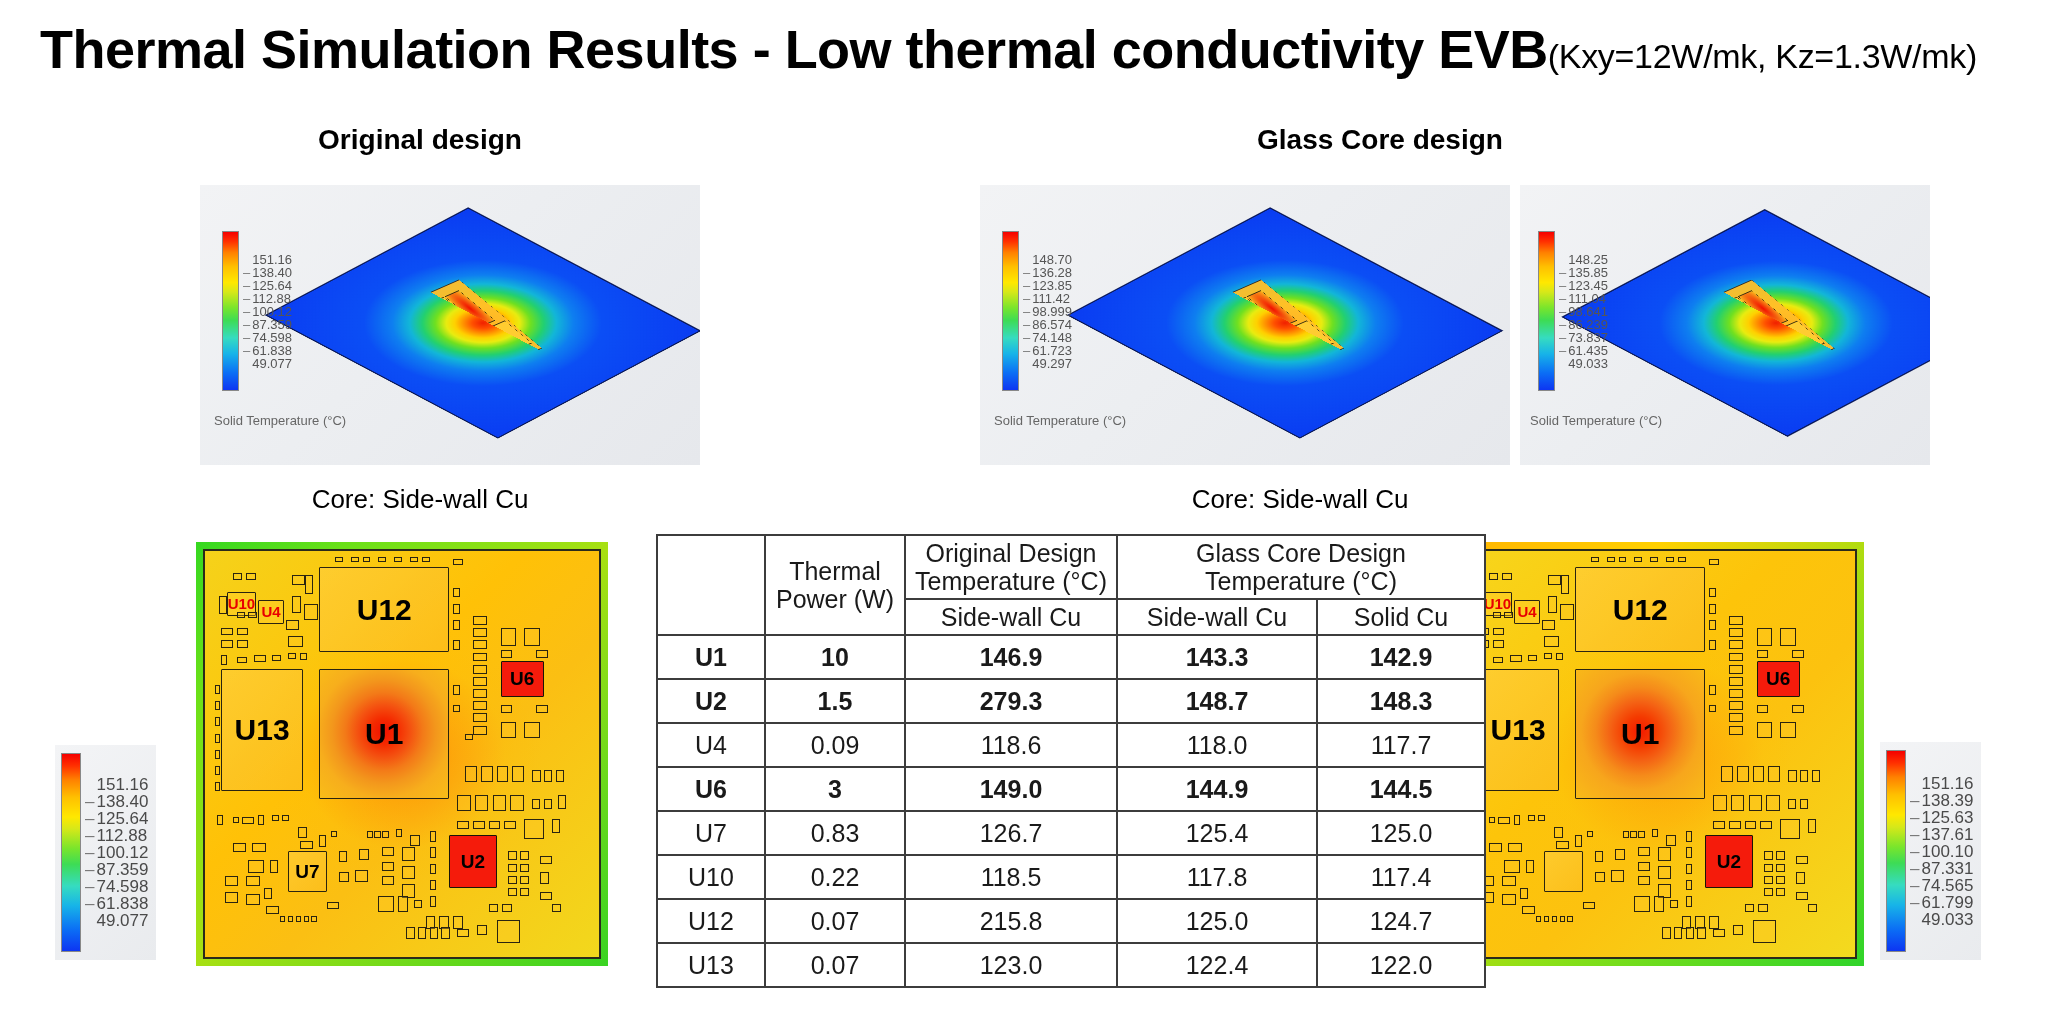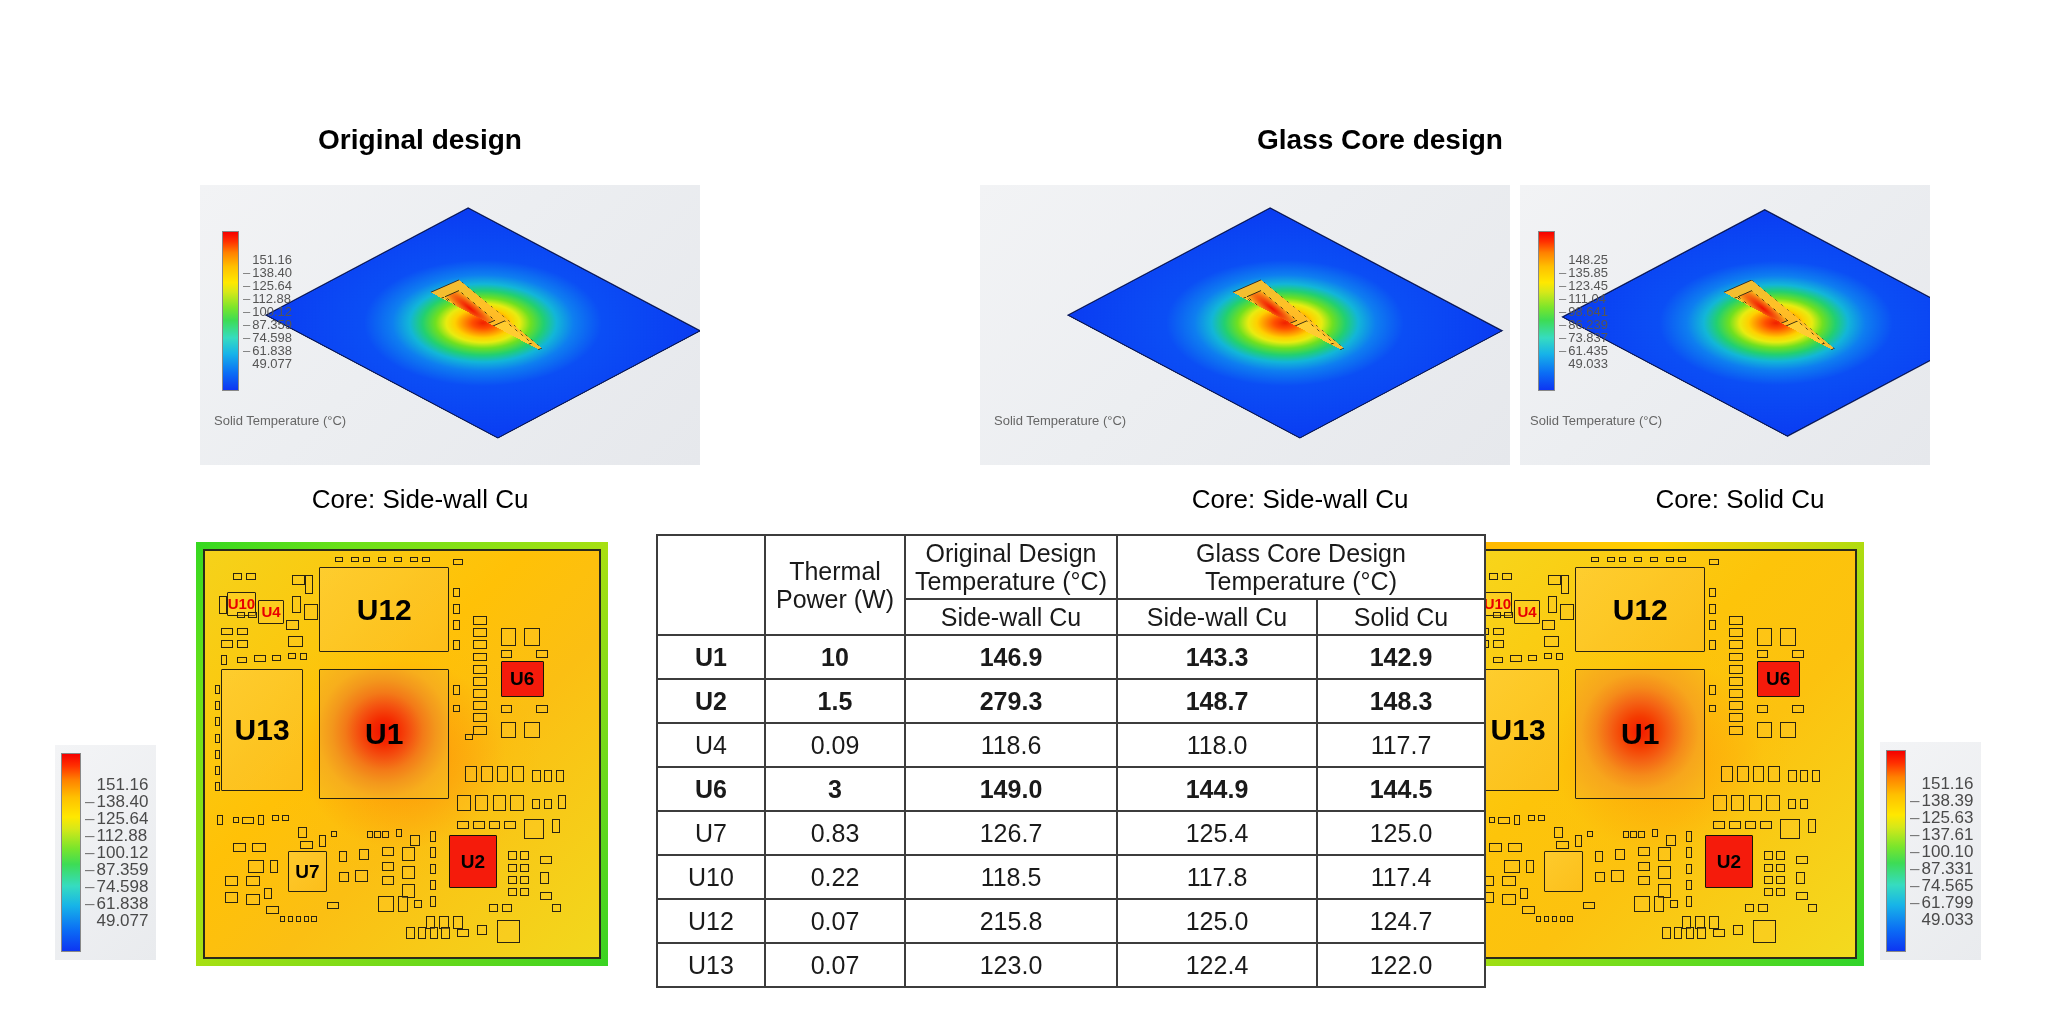--- a/index.html
+++ b/index.html
@@ -182,20 +182,23 @@
   #cb-bl { left: 55px; top: 745px; height: 215px; }
   #cb-br { left: 1880px; top: 742px; height: 218px; }
   .cb2 .cb-bar { width: 20px; }
   .cb2 .cb-ticks span { font-size: 17px; color: #4a4a4a; }
 </style>
 </head>
 <body>
 
 <div class="slide">
 
+  <div class="title-wrap">
+    <span class="title-main">Thermal Simulation Results  - Low thermal conductivity EVB</span><span class="title-sub">(Kxy=12W/mk, Kz=1.3W/mk)</span>
+  </div>
 
   <div class="sec-head" id="head-original">Original design</div>
   <div class="sec-head" id="head-glass">Glass Core design</div>
 
   <div class="panel" id="panel-1">
     <div class="board3d" style="left:118px;top:-6px;width:330px;height:288px;">
       <div class="plate">
         <div class="plate-face"></div>
         <div class="chip3d" style="left:30%;top:31%;width:40%;height:38%;transform:rotateX(58deg) rotateZ(45deg) translateZ(3px);background:rgba(255,190,40,.95);">
           <div style="position:absolute;left:6%;top:8%;width:40%;height:34%;border:1px solid #3a2f10;background:rgba(255,205,50,.9)"></div>
@@ -227,20 +230,34 @@
       <div class="plate">
         <div class="plate-face"></div>
         <div class="chip3d" style="left:30%;top:31%;width:40%;height:38%;transform:rotateX(58deg) rotateZ(45deg) translateZ(3px);background:rgba(255,190,40,.95);">
           <div style="position:absolute;left:6%;top:8%;width:40%;height:34%;border:1px solid #3a2f10;background:rgba(255,205,50,.9)"></div>
           <div style="position:absolute;left:52%;top:8%;width:40%;height:34%;border:1px solid #3a2f10;background:rgba(255,205,50,.9)"></div>
           <div style="position:absolute;left:26%;top:46%;width:46%;height:44%;border:1px solid #3a2f10;background:radial-gradient(circle,#f21000 0%,#f56a10 55%,#fbb81c 100%)"></div>
           <div style="position:absolute;left:4%;top:48%;width:18%;height:42%;border:1px solid #3a2f10;background:rgba(255,205,50,.9)"></div>
         </div>
       </div>
     </div>
+    <div class="cb" style="left:22px;top:46px;height:160px;">
+      <div class="cb-bar"></div>
+      <div class="cb-ticks">
+        <span>148.70</span>
+        <span>136.28</span>
+        <span>123.85</span>
+        <span>111.42</span>
+        <span>98.999</span>
+        <span>86.574</span>
+        <span>74.148</span>
+        <span>61.723</span>
+        <span>49.297</span>
+      </div>
+    </div>
     <div class="cb-label" style="left:14px;top:228px;">Solid Temperature (°C)</div>
   </div>
 
   <div class="panel" id="panel-3">
     <div class="board3d" style="left:96px;top:-6px;width:320px;height:288px;">
       <div class="plate">
         <div class="plate-face"></div>
         <div class="chip3d" style="left:30%;top:31%;width:40%;height:38%;transform:rotateX(58deg) rotateZ(45deg) translateZ(3px);background:rgba(255,190,40,.95);">
           <div style="position:absolute;left:6%;top:8%;width:40%;height:34%;border:1px solid #3a2f10;background:rgba(255,205,50,.9)"></div>
           <div style="position:absolute;left:52%;top:8%;width:40%;height:34%;border:1px solid #3a2f10;background:rgba(255,205,50,.9)"></div>
@@ -261,21 +278,20 @@
         <span>73.837</span>
         <span>61.435</span>
         <span>49.033</span>
       </div>
     </div>
     <div class="cb-label" style="left:10px;top:228px;">Solid Temperature (°C)</div>
   </div>
 
   <div class="core-cap" id="cap-1">Core: Side-wall Cu</div>
   <div class="core-cap" id="cap-2">Core: Side-wall Cu</div>
-  <div class="core-cap" id="cap-3">Core: Solid Cu</div>
 
   <div class="pcb-wrap" id="pcb-left">
     <div class="pcb-edge"></div>
     <div class="pcb-body">
       <div class="comp big" style="left:29%;top:4%;width:33%;height:21%;">
         <div class="comp-label">U12</div>
       </div>
       <div class="comp u1" style="left:29%;top:29%;width:33%;height:32%;">
         <div class="comp-label">U1</div>
       </div>

